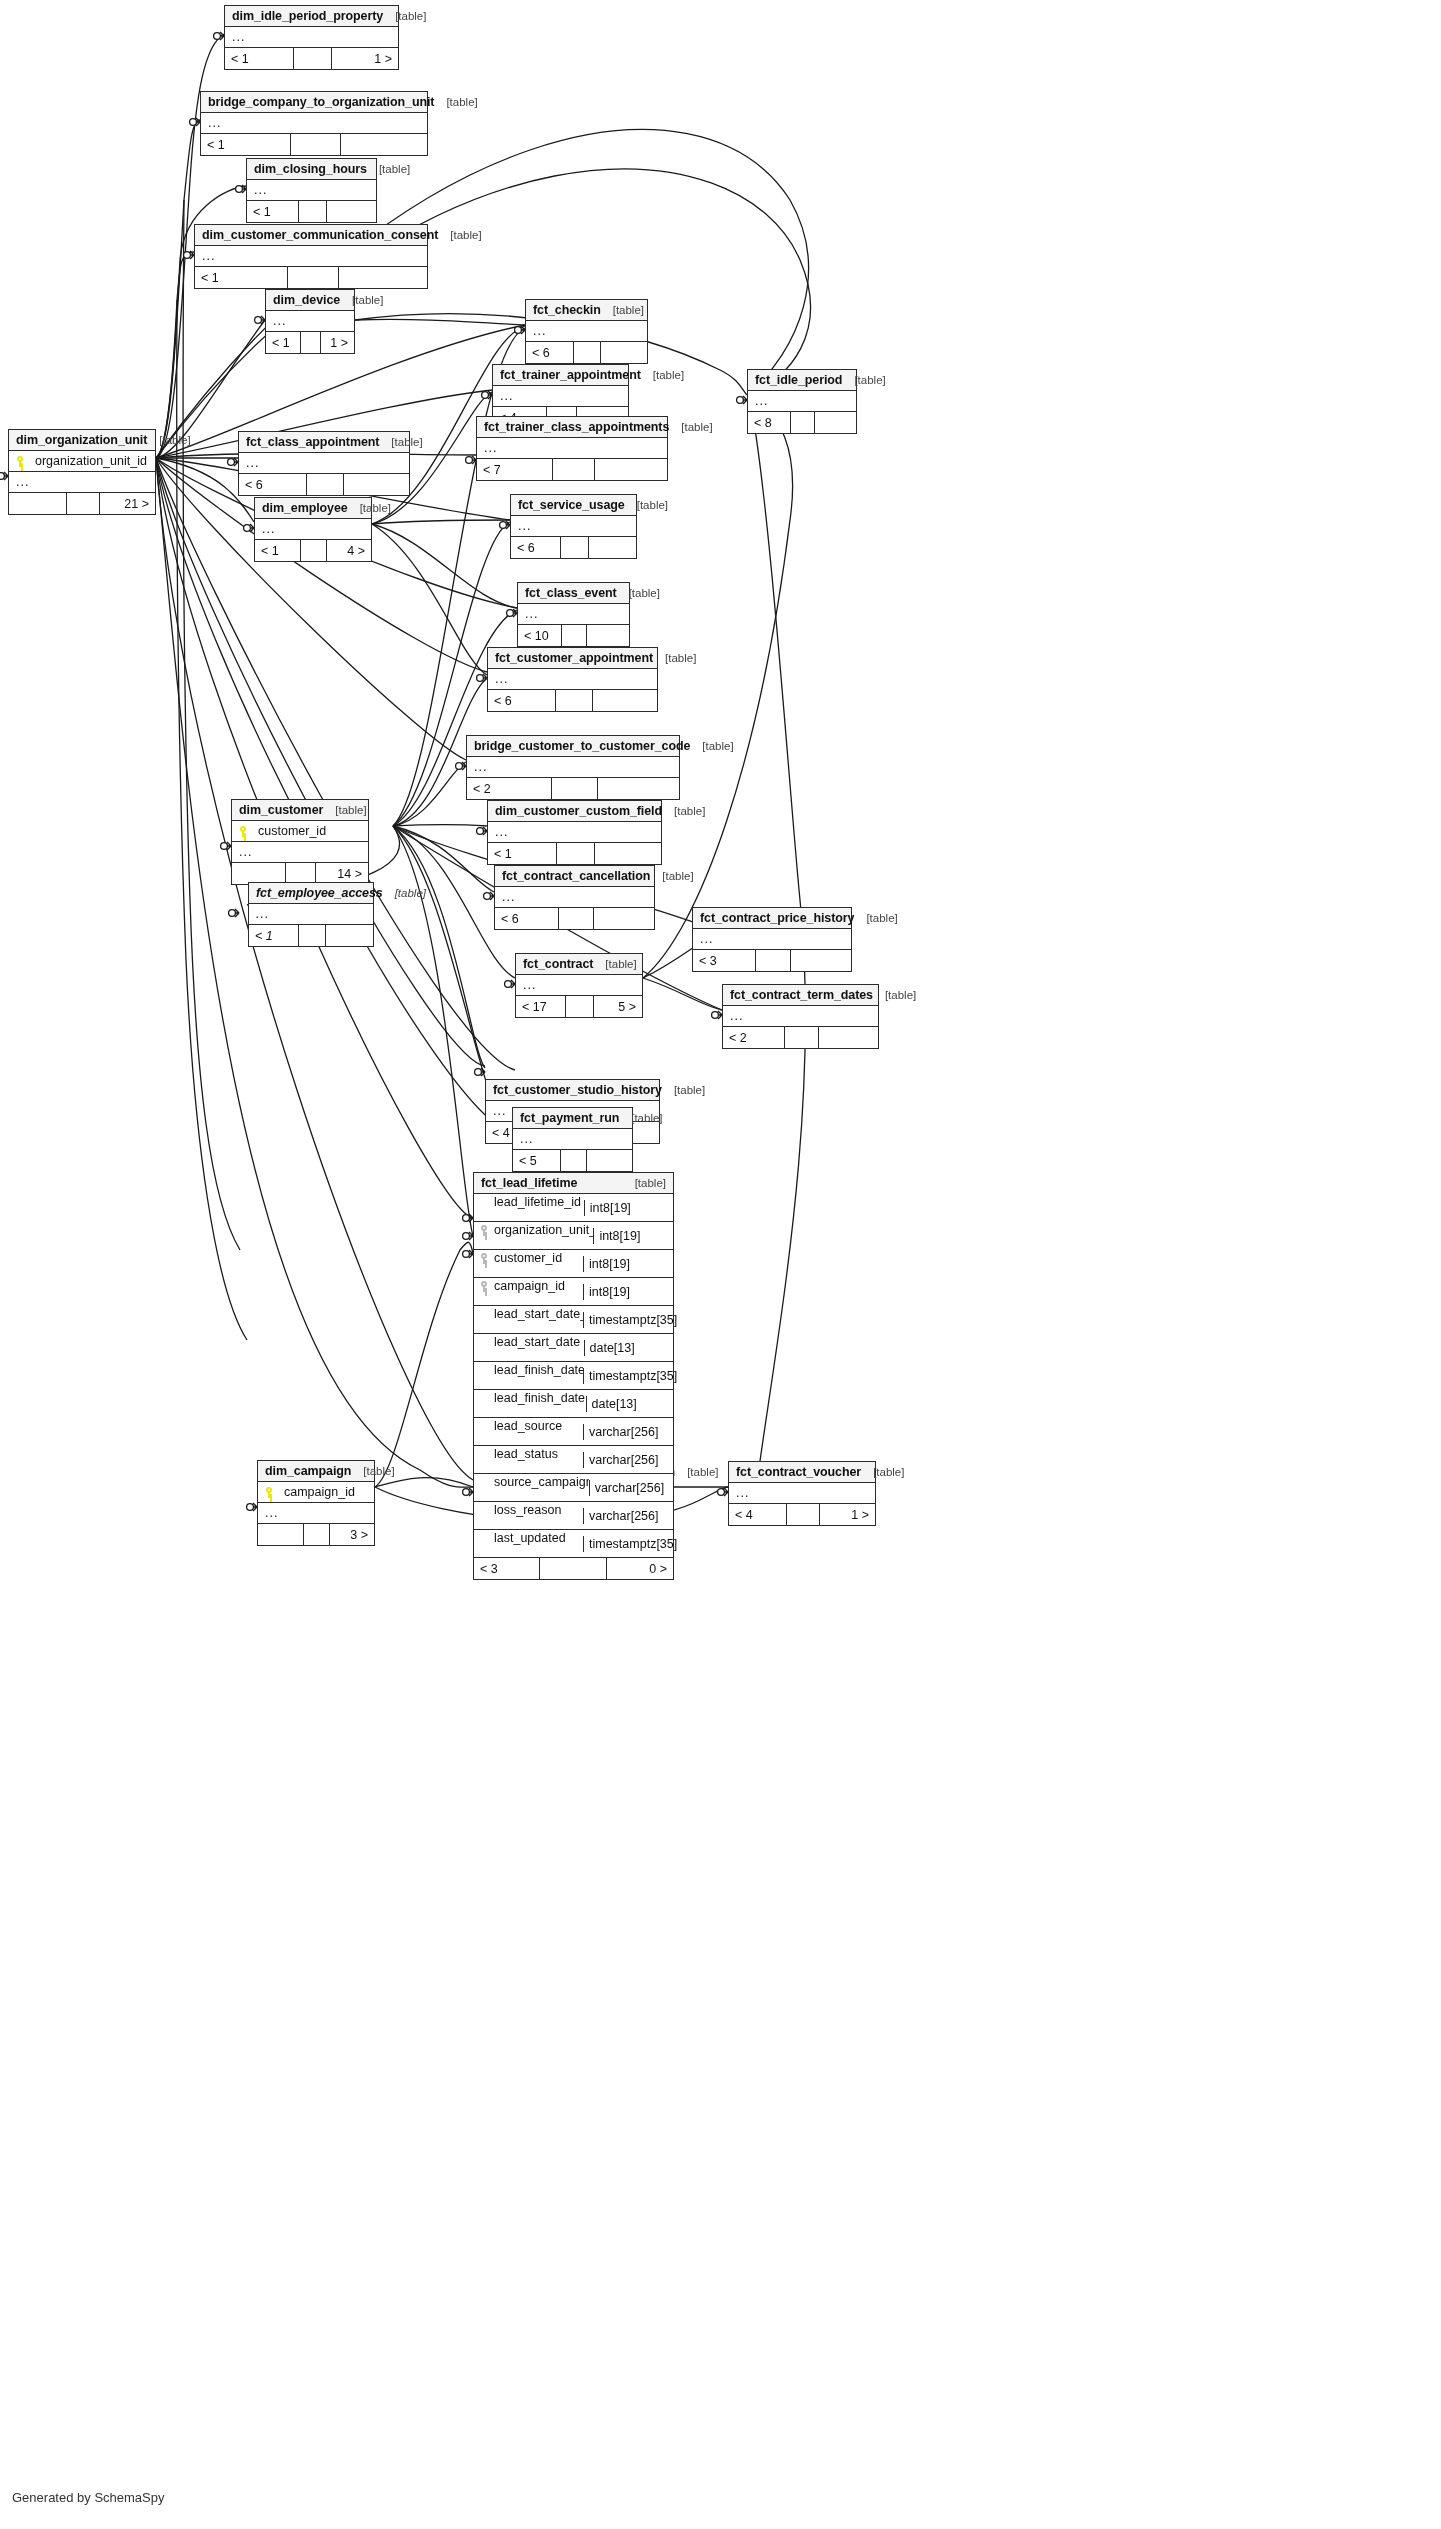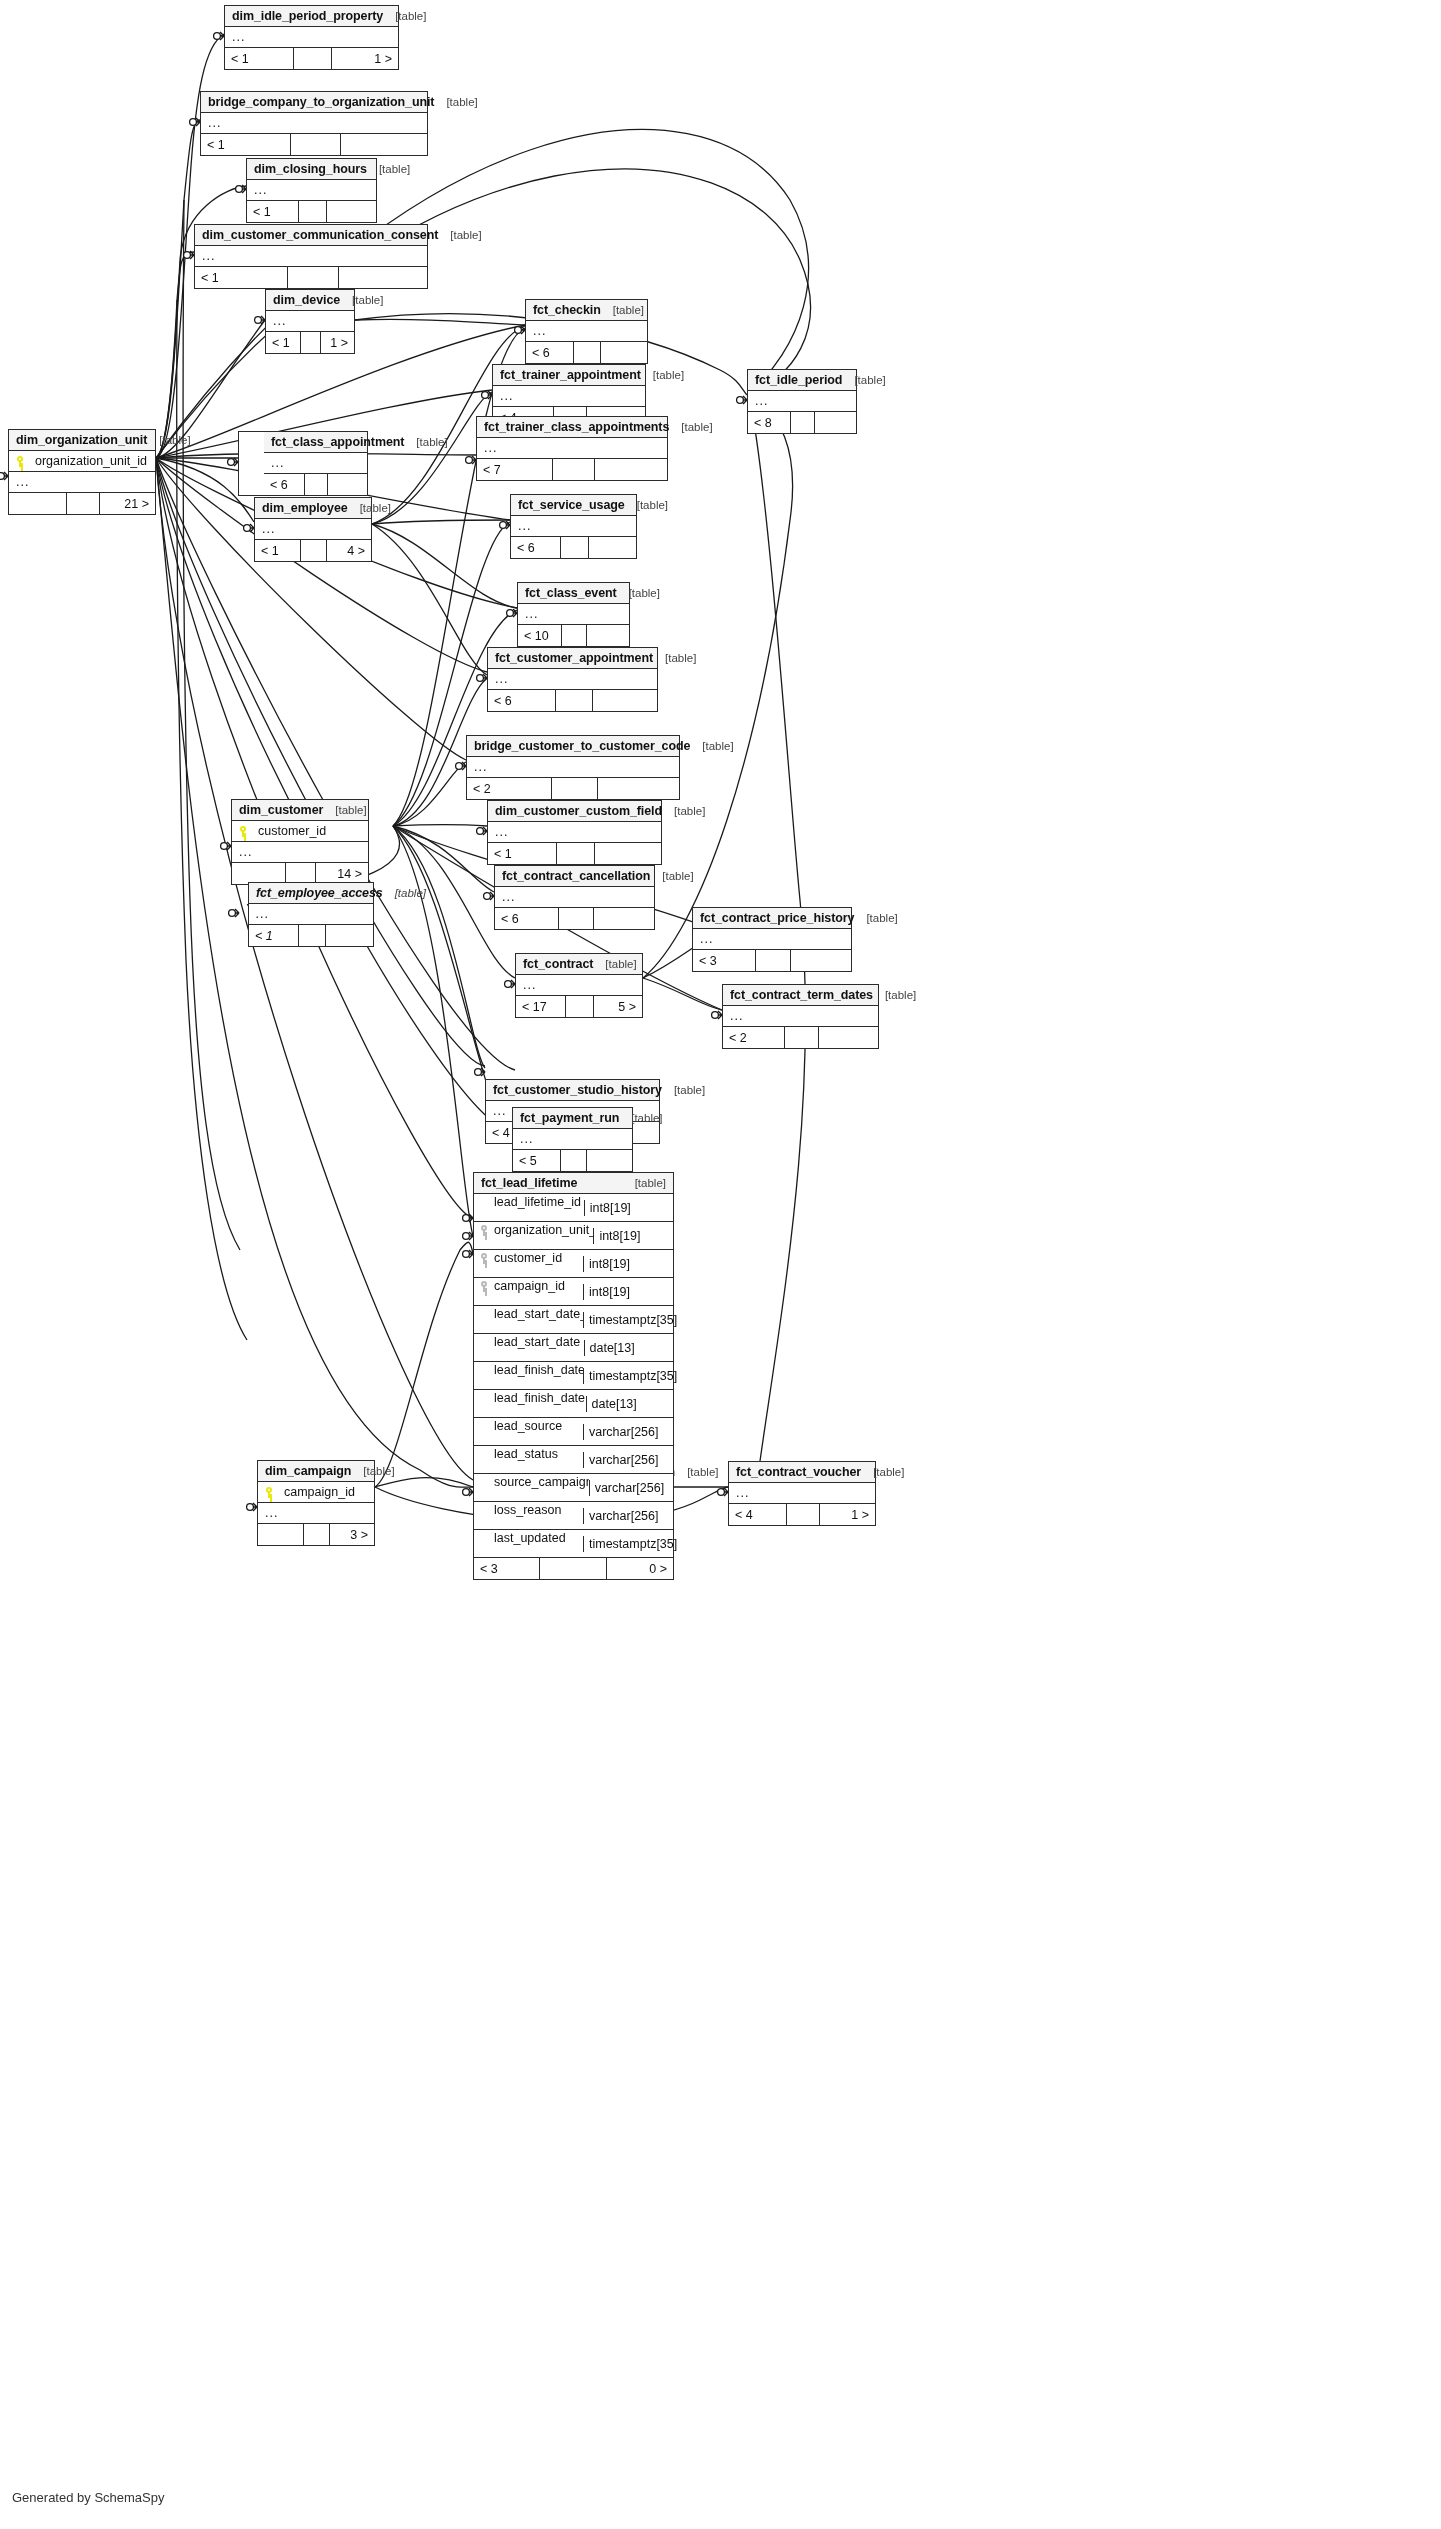--- a/index.html
+++ b/index.html
@@ -343,21 +343,21 @@
           <span class="nm">fct_checkin</span>
           <span class="tag">[table]</span>
         </div>
         <div class="rowpad"><span class="ell">...</span></div>
         <div class="footrow">
           <div class="fc left" style="width: 40%;">&lt; 6</div>
           <div class="fc left" style="width: 22%;"></div>
           <div class="fc right" style="width: 38%;"></div>
         </div>
       </div>
-      <div class="tbl" style="left: 492px; top: 364px; width: 154px;">
+      <div class="tbl" style="left: 492px; top: 364px; width: 137px;">
         <div class="hdr">
           <span class="nm">fct_trainer_appointment</span>
           <span class="tag">[table]</span>
         </div>
         <div class="rowpad"><span class="ell">...</span></div>
         <div class="footrow">
           <div class="fc left" style="width: 40%;">&lt; 4</div>
           <div class="fc left" style="width: 22%;"></div>
           <div class="fc right" style="width: 38%;"></div>
         </div>
@@ -383,21 +383,21 @@
           <span class="key pk"></span>
           <span>organization_unit_id</span>
         </div>
         <div class="rowpad"><span class="ell">...</span></div>
         <div class="footrow">
           <div class="fc left" style="width: 40%;"></div>
           <div class="fc left" style="width: 22%;"></div>
           <div class="fc right" style="width: 38%;">21 &gt;</div>
         </div>
       </div>
-      <div class="tbl" style="left: 238px; top: 431px; width: 130px; padding-left: 25px;">
+      <div class="tbl" style="left: 238px; top: 431px; width: 172px;">
         <div class="hdr">
           <span class="nm">fct_class_appointment</span>
           <span class="tag">[table]</span>
         </div>
         <div class="rowpad"><span class="ell">...</span></div>
         <div class="footrow">
           <div class="fc left" style="width: 40%;">&lt; 6</div>
           <div class="fc left" style="width: 22%;"></div>
           <div class="fc right" style="width: 38%;"></div>
         </div>

